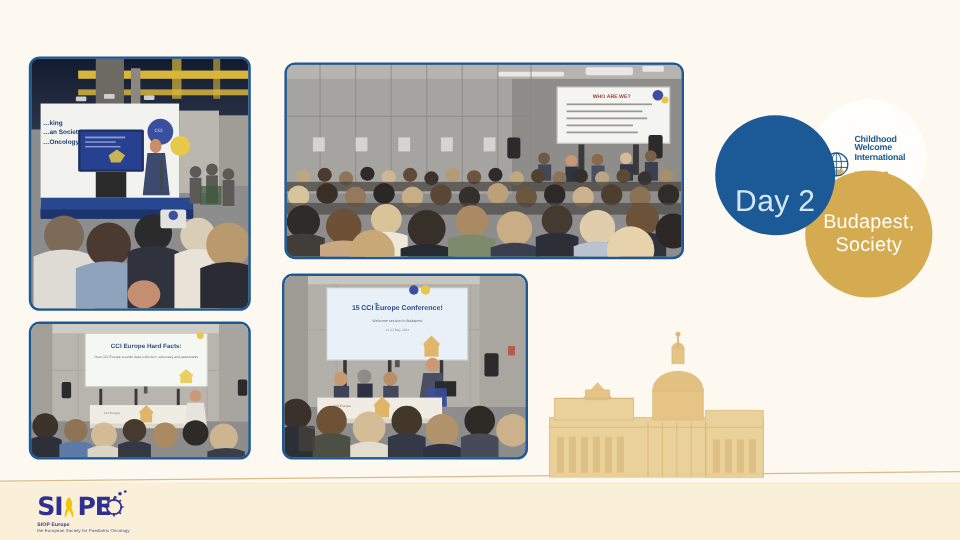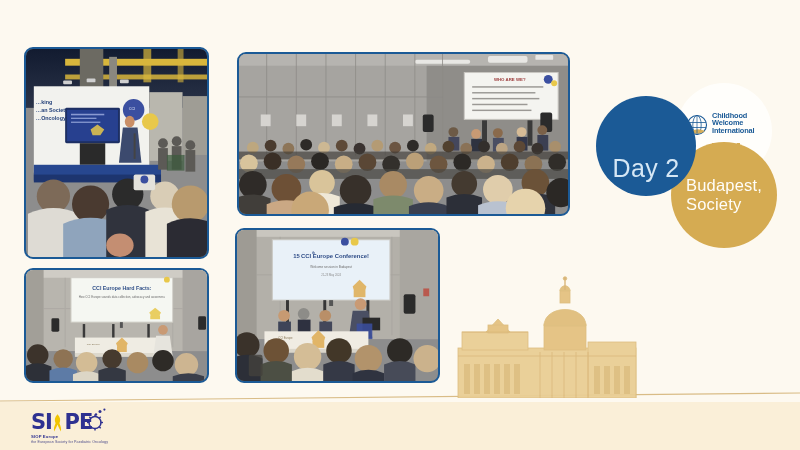--- a/index.html
+++ b/index.html
@@ -71,21 +71,21 @@
   #photo-plenary-audience{ left:237px; top:52px;  width:333px; height:164px; }
   #photo-hard-facts{       left:24px;  top:268px; width:185px; height:115px; }
   #photo-panel-session{    left:235px; top:228px; width:205px; height:155px; }
 
   
   #circle-cci-logo{
     position:absolute; left:676px; top:83px; width:96px; height:96px;
     border-radius:50%; background:#FFFEFB; z-index:1;
     display:flex; align-items:center; justify-content:center;
   }
-  #cci-logo-inner{ width:80px; display:flex; align-items:flex-start; gap:2px; }
+  #cci-logo-inner{ width:80px; display:flex; align-items:flex-end; gap:2px; }
   #cci-globe{ width:26px; height:26px; flex:0 0 26px; }
   #cci-text{ line-height:1; }
   #cci-text .ln{
     font-size:7.4px; font-weight:bold; color:#1B5A96;
     letter-spacing:-.15px; display:block;
   }
   #cci-europe-bar{
     margin-top:1.5px; background:#D5AB52; color:#fff;
     font-size:5px; font-weight:bold; letter-spacing:.4px;
     padding:.5px 2px; display:inline-block;
@@ -101,21 +101,21 @@
     letter-spacing:.3px; white-space:nowrap;margin-top:44px;
   }
 
   #circle-location{
     position:absolute; left:671px; top:142px; width:106px; height:106px;
     border-radius:50%; background:#D5AB52; z-index:2;
     display:flex; align-items:center; justify-content:center;
   }
   #location-label{
     color:#FFFDF8; font-size:16.5px; line-height:1.18;
-    letter-spacing:.2px;
+    text-align:center; letter-spacing:.2px;
   }
 </style>
 </head>
 <body>
 
 <div id="footer-band"></div>
 
 <div id="footer-divider">
   <svg width="800" height="10" viewBox="0 0 800 10">
     <path d="M0 9 L800 1" stroke="#D9BC86" stroke-width="1.1" fill="none"></path>

